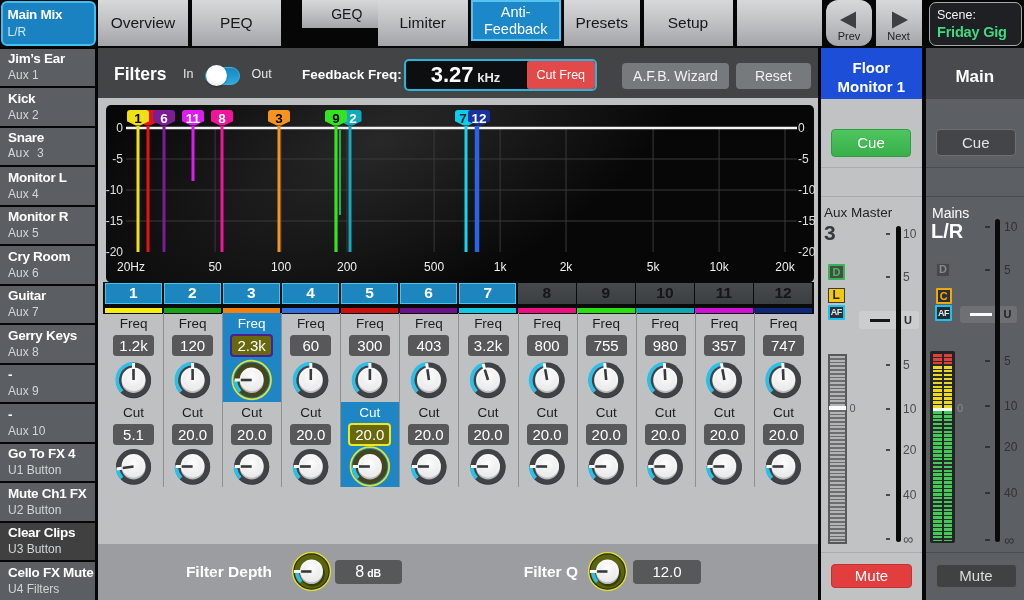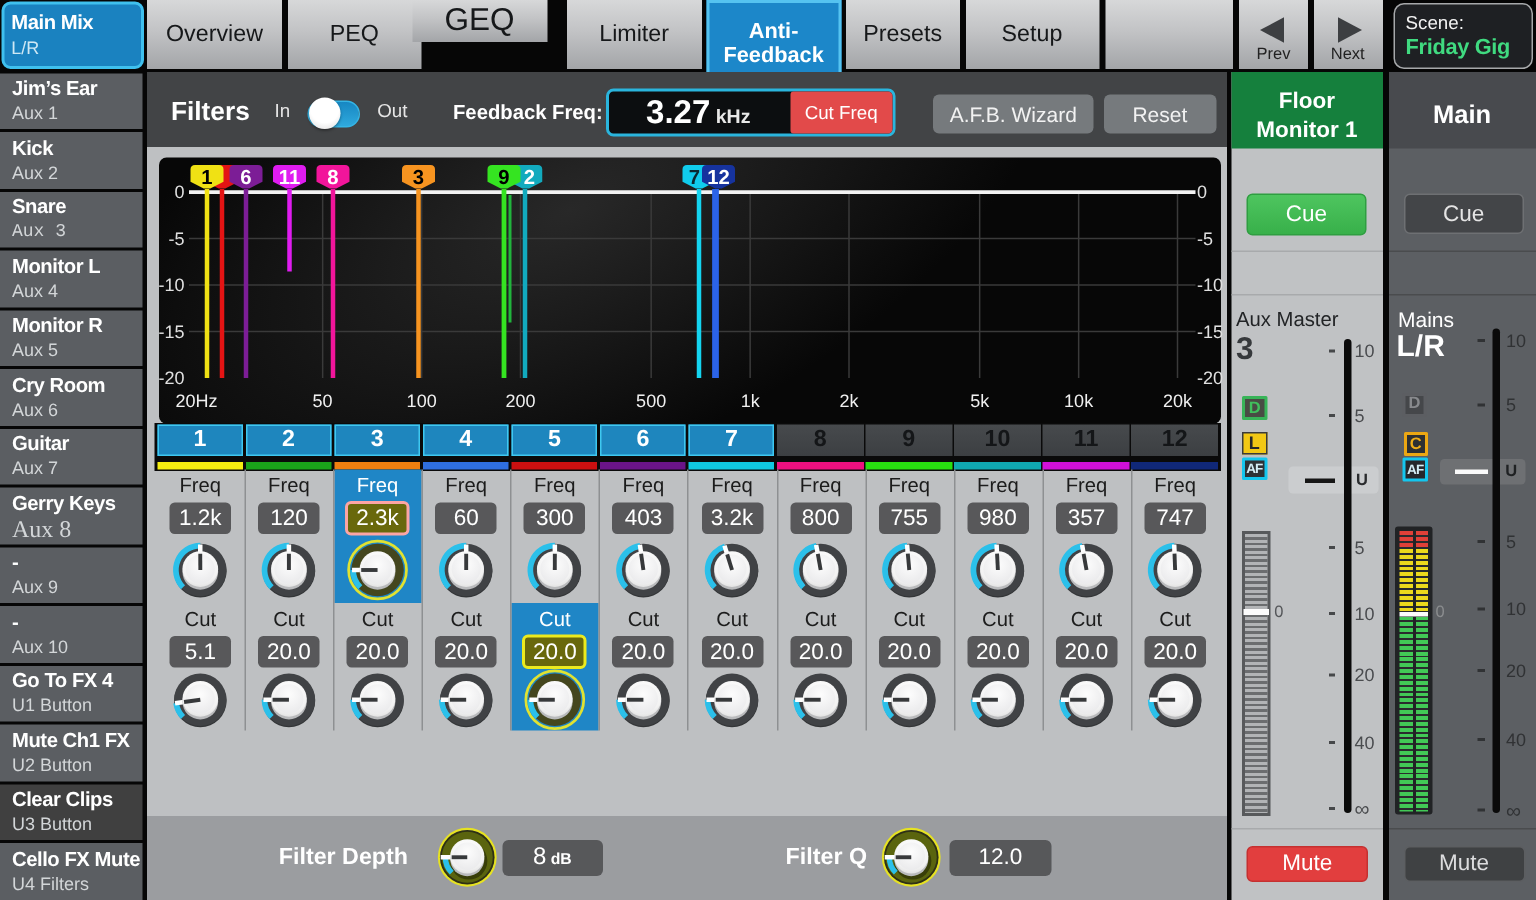--- a/index.html
+++ b/index.html
@@ -32,21 +32,21 @@
 <div style="position:absolute;left:0;top:246.0px;width:94.5px;height:37.5px;background:#5b5e62;overflow:hidden;">
       <div style="position:absolute;left:8px;top:2.5px;font-size:13.5px;font-weight:bold;color:#fff;white-space:nowrap;letter-spacing:-0.3px;">Cry Room</div>
       <div style="position:absolute;left:8px;top:19.5px;font-size:12px;color:#d3d6d8;">Aux 6</div>
     </div>
 <div style="position:absolute;left:0;top:285.5px;width:94.5px;height:37.5px;background:#5b5e62;overflow:hidden;">
       <div style="position:absolute;left:8px;top:2.5px;font-size:13.5px;font-weight:bold;color:#fff;white-space:nowrap;letter-spacing:-0.3px;">Guitar</div>
       <div style="position:absolute;left:8px;top:19.5px;font-size:12px;color:#d3d6d8;">Aux 7</div>
     </div>
 <div style="position:absolute;left:0;top:325.0px;width:94.5px;height:37.5px;background:#5b5e62;overflow:hidden;">
       <div style="position:absolute;left:8px;top:2.5px;font-size:13.5px;font-weight:bold;color:#fff;white-space:nowrap;letter-spacing:-0.3px;">Gerry Keys</div>
-      <div style="position:absolute;left:8px;top:19.5px;font-size:16px;color:#d3d6d8;font-family:Liberation Serif, serif;">Aux 8</div>
+      <div style="position:absolute;left:8px;top:19.5px;font-size:12px;color:#d3d6d8;">Aux 8</div>
     </div>
 <div style="position:absolute;left:0;top:364.5px;width:94.5px;height:37.5px;background:#5b5e62;overflow:hidden;">
       <div style="position:absolute;left:8px;top:2.5px;font-size:13.5px;font-weight:bold;color:#fff;white-space:nowrap;letter-spacing:-0.3px;">-</div>
       <div style="position:absolute;left:8px;top:19.5px;font-size:12px;color:#d3d6d8;">Aux 9</div>
     </div>
 <div style="position:absolute;left:0;top:404.0px;width:94.5px;height:37.5px;background:#5b5e62;overflow:hidden;">
       <div style="position:absolute;left:8px;top:2.5px;font-size:13.5px;font-weight:bold;color:#fff;white-space:nowrap;letter-spacing:-0.3px;">-</div>
       <div style="position:absolute;left:8px;top:19.5px;font-size:12px;color:#d3d6d8;">Aux 10</div>
     </div>
 <div style="position:absolute;left:0;top:443.5px;width:94.5px;height:37.5px;background:#5b5e62;overflow:hidden;">
@@ -60,27 +60,27 @@
 <div style="position:absolute;left:0;top:522.5px;width:94.5px;height:37.5px;background:#404040;overflow:hidden;">
       <div style="position:absolute;left:8px;top:2.5px;font-size:13.5px;font-weight:bold;color:#fff;white-space:nowrap;letter-spacing:-0.3px;">Clear Clips</div>
       <div style="position:absolute;left:8px;top:19.5px;font-size:12px;color:#d3d6d8;">U3 Button</div>
     </div>
 <div style="position:absolute;left:0;top:562.0px;width:94.5px;height:38px;background:#5b5e62;overflow:hidden;">
       <div style="position:absolute;left:8px;top:2.5px;font-size:13.5px;font-weight:bold;color:#fff;white-space:nowrap;letter-spacing:-0.3px;">Cello FX Mute</div>
       <div style="position:absolute;left:8px;top:19.5px;font-size:12px;color:#d3d6d8;">U4 Filters</div>
     </div>
 <div style="position:absolute;left:98px;top:0;width:90px;height:46px;background:linear-gradient(to bottom,#d7d8d9 0%,#c2c3c5 45%,#a3a5a8 100%);color:#16181a;font-size:15.5px;display:flex;align-items:center;justify-content:center;">Overview</div>
 <div style="position:absolute;left:191.5px;top:0;width:89.5px;height:46px;background:linear-gradient(to bottom,#d7d8d9 0%,#c2c3c5 45%,#a3a5a8 100%);color:#16181a;font-size:15.5px;display:flex;align-items:center;justify-content:center;">PEQ</div>
-<div style="position:absolute;left:275px;top:0;width:89.5px;height:28px;background:linear-gradient(to bottom,#d7d8d9 0%,#c2c3c5 45%,#a3a5a8 100%);color:#16181a;font-size:21px;display:flex;align-items:center;justify-content:center;">GEQ</div>
+<div style="position:absolute;left:302px;top:0;width:89.5px;height:28px;background:linear-gradient(to bottom,#d7d8d9 0%,#c2c3c5 45%,#a3a5a8 100%);color:#16181a;font-size:14px;display:flex;align-items:center;justify-content:center;">GEQ</div>
 <div style="position:absolute;left:378px;top:0;width:89.5px;height:46px;background:linear-gradient(to bottom,#d7d8d9 0%,#c2c3c5 45%,#a3a5a8 100%);color:#16181a;font-size:15.5px;display:flex;align-items:center;justify-content:center;">Limiter</div>
-<div style="position:absolute;left:471px;top:0;width:89.5px;height:58px;background:#1c87c9;border:2px solid #55c3f0;color:#fff;font-weight:bold;font-size:14.5px;display:flex;align-items:center;justify-content:center;text-align:center;line-height:16.5px;">Anti-<br>Feedback</div>
+<div style="position:absolute;left:471px;top:0;width:89.5px;height:41px;background:#1c87c9;border:2px solid #55c3f0;color:#fff;font-weight:normal;font-size:14.5px;display:flex;align-items:center;justify-content:center;text-align:center;line-height:16.5px;">Anti-<br>Feedback</div>
 <div style="position:absolute;left:564px;top:0;width:75.5px;height:46px;background:linear-gradient(to bottom,#d7d8d9 0%,#c2c3c5 45%,#a3a5a8 100%);color:#16181a;font-size:15.5px;display:flex;align-items:center;justify-content:center;">Presets</div>
 <div style="position:absolute;left:643.5px;top:0;width:89px;height:46px;background:linear-gradient(to bottom,#d7d8d9 0%,#c2c3c5 45%,#a3a5a8 100%);color:#16181a;font-size:15.5px;display:flex;align-items:center;justify-content:center;">Setup</div>
 <div style="position:absolute;left:736.5px;top:0;width:85.5px;height:46px;background:linear-gradient(to bottom,#d7d8d9 0%,#c2c3c5 45%,#a3a5a8 100%);color:#16181a;font-size:15.5px;display:flex;align-items:center;justify-content:center;"></div>
-<div style="position:absolute;left:826px;top:0;width:46px;height:46px;background:linear-gradient(to bottom,#d7d8d9 0%,#c2c3c5 45%,#a3a5a8 100%);">
+<div style="position:absolute;left:826px;top:0;width:46px;height:46px;background:linear-gradient(to bottom,#d7d8d9 0%,#c2c3c5 45%,#a3a5a8 100%);border-radius:12px;">
       <svg width="22" height="18" style="position:absolute;left:12px;top:11px">
         <path d="M18 0.5 L18 17.5 L2 9 Z" fill="#3d3f42"></path>
       </svg>
       <div style="position:absolute;left:0;top:30px;width:100%;text-align:center;font-size:11px;color:#222;">Prev</div>
     </div>
 <div style="position:absolute;left:875.5px;top:0;width:46px;height:46px;background:linear-gradient(to bottom,#d7d8d9 0%,#c2c3c5 45%,#a3a5a8 100%);">
       <svg width="22" height="18" style="position:absolute;left:12px;top:11px">
         <path d="M4 0.5 L4 17.5 L20 9 Z" fill="#3d3f42"></path>
       </svg>
       <div style="position:absolute;left:0;top:30px;width:100%;text-align:center;font-size:11px;color:#222;">Next</div>
@@ -218,21 +218,21 @@
 <div style="position:absolute;left:753.88px;top:313px;width:1px;height:174px;background:#8e9092;"></div>
 <div style="position:absolute;left:104.53999999999999px;top:316px;width:58px;text-align:center;font-size:13.5px;color:#1c1c1c;">Freq</div>
 <div style="position:absolute;left:113.03999999999999px;top:335px;width:41px;height:20.5px;background:#58585a;border-radius:3.5px;color:#fff;font-size:15px;display:flex;align-items:center;justify-content:center;">1.2k</div>
 <div style="position:absolute;left:104.53999999999999px;top:405px;width:58px;text-align:center;font-size:13.5px;color:#1c1c1c;">Cut</div>
 <div style="position:absolute;left:113.03999999999999px;top:424px;width:41px;height:20.5px;background:#58585a;border-radius:3.5px;color:#fff;font-size:15px;display:flex;align-items:center;justify-content:center;">5.1</div>
 <div style="position:absolute;left:163.62px;top:316px;width:58px;text-align:center;font-size:13.5px;color:#1c1c1c;">Freq</div>
 <div style="position:absolute;left:172.12px;top:335px;width:41px;height:20.5px;background:#58585a;border-radius:3.5px;color:#fff;font-size:15px;display:flex;align-items:center;justify-content:center;">120</div>
 <div style="position:absolute;left:163.62px;top:405px;width:58px;text-align:center;font-size:13.5px;color:#1c1c1c;">Cut</div>
 <div style="position:absolute;left:172.12px;top:424px;width:41px;height:20.5px;background:#58585a;border-radius:3.5px;color:#fff;font-size:15px;display:flex;align-items:center;justify-content:center;">20.0</div>
 <div style="position:absolute;left:222.7px;top:316px;width:58px;text-align:center;font-size:13.5px;color:#fff;">Freq</div>
-<div style="position:absolute;left:230.2px;top:333.8px;width:43px;height:23px;background:#69680c;border:2px solid #fca5a5;border-radius:4px;color:#fff;font-size:15px;display:flex;align-items:center;justify-content:center;">2.3k</div>
+<div style="position:absolute;left:230.2px;top:333.8px;width:43px;height:23px;background:#69680c;border:2px solid #4c1d95;border-radius:4px;color:#fff;font-size:15px;display:flex;align-items:center;justify-content:center;">2.3k</div>
 <div style="position:absolute;left:222.7px;top:405px;width:58px;text-align:center;font-size:13.5px;color:#1c1c1c;">Cut</div>
 <div style="position:absolute;left:231.2px;top:424px;width:41px;height:20.5px;background:#58585a;border-radius:3.5px;color:#fff;font-size:15px;display:flex;align-items:center;justify-content:center;">20.0</div>
 <div style="position:absolute;left:281.78px;top:316px;width:58px;text-align:center;font-size:13.5px;color:#1c1c1c;">Freq</div>
 <div style="position:absolute;left:290.28px;top:335px;width:41px;height:20.5px;background:#58585a;border-radius:3.5px;color:#fff;font-size:15px;display:flex;align-items:center;justify-content:center;">60</div>
 <div style="position:absolute;left:281.78px;top:405px;width:58px;text-align:center;font-size:13.5px;color:#1c1c1c;">Cut</div>
 <div style="position:absolute;left:290.28px;top:424px;width:41px;height:20.5px;background:#58585a;border-radius:3.5px;color:#fff;font-size:15px;display:flex;align-items:center;justify-content:center;">20.0</div>
 <div style="position:absolute;left:340.86px;top:316px;width:58px;text-align:center;font-size:13.5px;color:#1c1c1c;">Freq</div>
 <div style="position:absolute;left:349.36px;top:335px;width:41px;height:20.5px;background:#58585a;border-radius:3.5px;color:#fff;font-size:15px;display:flex;align-items:center;justify-content:center;">300</div>
 <div style="position:absolute;left:340.86px;top:405px;width:58px;text-align:center;font-size:13.5px;color:#fff;">Cut</div>
 <div style="position:absolute;left:348.36px;top:422.8px;width:43px;height:23px;background:#69680c;border:2px solid #ecea1e;border-radius:4px;color:#fff;font-size:15px;display:flex;align-items:center;justify-content:center;">20.0</div>
@@ -487,21 +487,21 @@
       <circle cx="607.5" cy="571.5" r="17.0" fill="#5a640e"></circle>
       <circle cx="608.5" cy="574.0" r="12.399999999999999" fill="#383e08"></circle>
       <path d="M 597.2 581.8 A 14.6 14.6 0 0 1 592.9 571.5" fill="none" stroke="#2bc0ea" stroke-width="3.6"></path>
       <line x1="598.1" y1="571.5" x2="589.8" y2="571.5" stroke="#ffffff" stroke-width="3"></line>
       <circle cx="607.5" cy="572.7" r="11.399999999999999" fill="#b9babc"></circle>
       <circle cx="607.5" cy="570.9" r="11.399999999999999" fill="url(#kf)"></circle>
       <circle cx="607.5" cy="570.9" r="9.2" fill="url(#kf2)"></circle>
       <line x1="607.5" y1="571.5" x2="597.1" y2="571.5" stroke="#37393b" stroke-width="2.6"></line>
     </svg>
 <div style="position:absolute;left:821px;top:48px;width:100.5px;height:552px;background:#c0c2c4;"></div>
-<div style="position:absolute;left:821px;top:48px;width:100.5px;height:51px;background:#15803d;color:#fff;font-weight:bold;font-size:15px;text-align:center;line-height:19px;padding-top:9.5px;">Floor<br>Monitor 1</div>
+<div style="position:absolute;left:821px;top:48px;width:100.5px;height:51px;background:#1d4ed8;color:#fff;font-weight:bold;font-size:15px;text-align:center;line-height:19px;padding-top:9.5px;">Floor<br>Monitor 1</div>
 <div style="position:absolute;left:821px;top:166.5px;width:100.5px;height:1px;background:#a8aaac;"></div>
 <div style="position:absolute;left:821px;top:195.5px;width:100.5px;height:1px;background:#a8aaac;"></div>
 <div style="position:absolute;left:821px;top:551.5px;width:100.5px;height:1px;background:#a8aaac;"></div>
 <div style="position:absolute;left:831px;top:128.5px;width:80px;height:28.5px;background:linear-gradient(to bottom,#4ec55f,#38b04a);border:1px solid #2f9e41;border-radius:4px;color:#fff;font-size:15px;display:flex;align-items:center;justify-content:center;">Cue</div>
 <div style="position:absolute;left:824px;top:205px;font-size:13.5px;color:#222426;">Aux Master</div>
 <div style="position:absolute;left:824px;top:221px;font-size:21px;font-weight:bold;color:#36393c;">3</div>
 <div style="position:absolute;left:828px;top:263.5px;width:17px;height:16px;background:#494c44;border:2px solid #38b458;border-radius:1px;color:#40c05c;font-size:11px;font-weight:bold;text-align:center;line-height:12px;">D</div>
 <div style="position:absolute;left:828px;top:287.5px;width:16.5px;height:15.5px;background:#f2c814;border:1px solid #3a3a3a;color:#26282a;font-size:12px;font-weight:bold;text-align:center;line-height:13.5px;">L</div>
 <div style="position:absolute;left:828px;top:304.5px;width:16.5px;height:15px;background:#2e3236;border:2px solid #14c6ee;border-radius:1px;color:#d5eef6;font-size:9px;font-weight:bold;text-align:center;line-height:11px;letter-spacing:-0.5px;">AF</div>
 <div style="position:absolute;left:828px;top:354px;width:19px;height:190px;background:#6b6d6f;border:2px solid #57595b;background:repeating-linear-gradient(to bottom,#b2b4b6 0px,#b2b4b6 2px,#6b6d6f 2px,#6b6d6f 3.7px);"></div>

